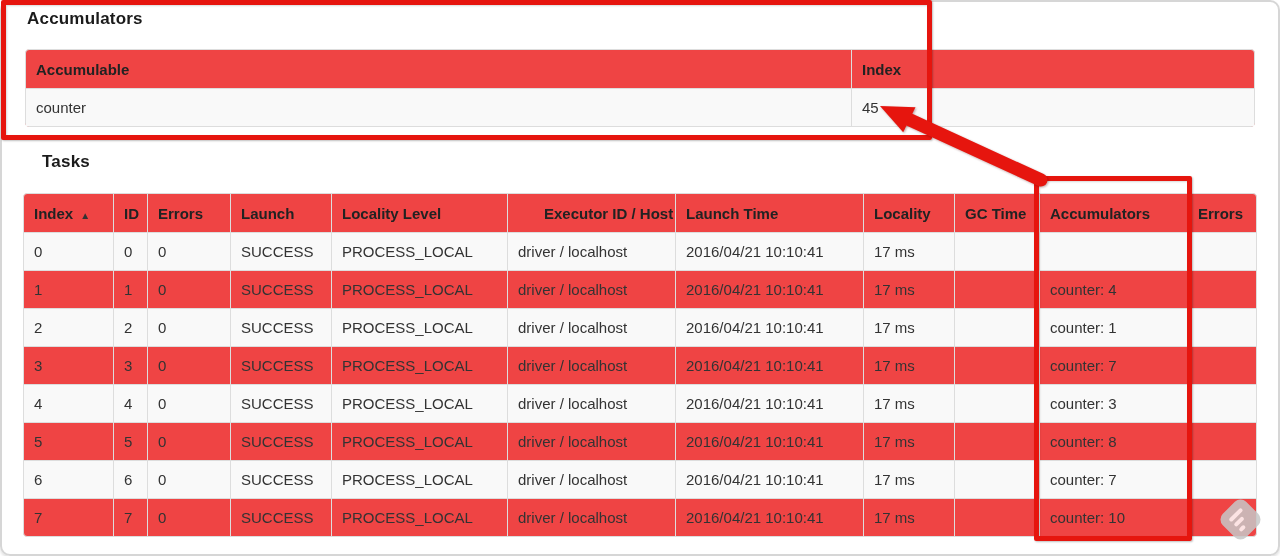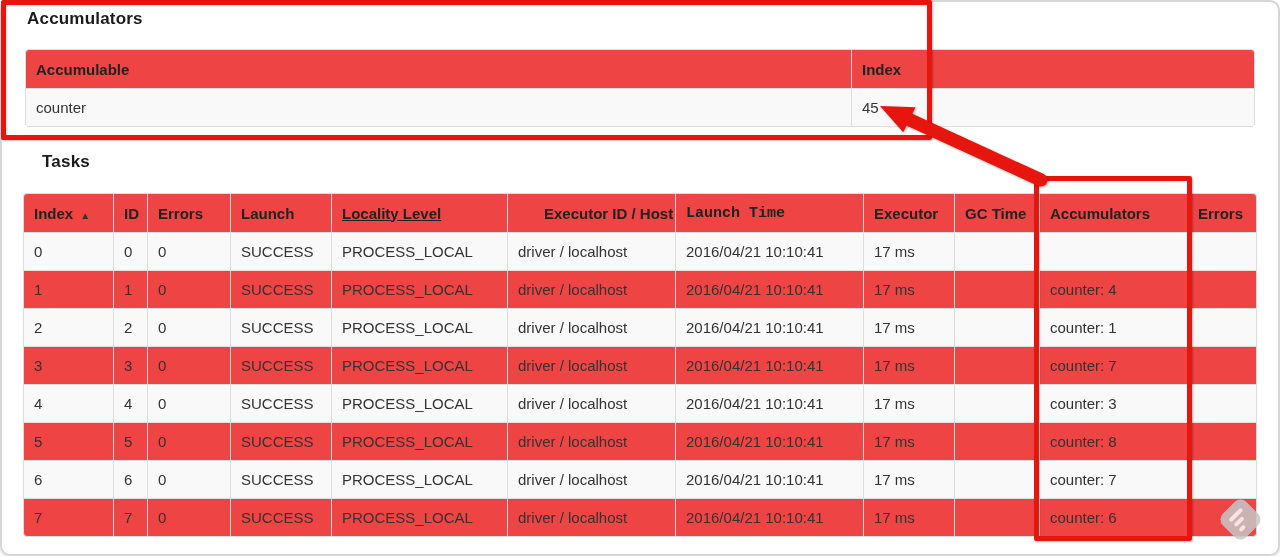--- a/index.html
+++ b/index.html
@@ -43,23 +43,23 @@
 
   #acc-table   { left: 25px; top: 49px;  width: 1228px; }
   #acc-table th:nth-child(1), #acc-table td:nth-child(1) { width: 825px; }
   #acc-table th:nth-child(2), #acc-table td:nth-child(2) { width: 403px; }
 
   #tasks-table { left: 23px; top: 193px; width: 1232px; }
   #tasks-table th:nth-child(1)  { width: 89px;  }
   #tasks-table th:nth-child(2)  { width: 34px;  }
   #tasks-table th:nth-child(3)  { width: 83px;  }
   #tasks-table th:nth-child(4)  { width: 101px; }
-  #tasks-table th:nth-child(5)  { width: 176px; text-decoration: underline; }
+  #tasks-table th:nth-child(5)  { width: 176px; }
   #tasks-table th:nth-child(6)  { width: 168px; padding-left: 36px; }
-  #tasks-table th:nth-child(7)  { width: 188px; font-family: Liberation Mono, monospace; }
+  #tasks-table th:nth-child(7)  { width: 188px; }
   #tasks-table th:nth-child(8)  { width: 91px;  }
   #tasks-table th:nth-child(9)  { width: 85px;  }
   #tasks-table th:nth-child(10) { width: 148px; }
   #tasks-table th:nth-child(11) { width: 69px;  }
 
   .sort-icon { font-size: 10px; margin-left: 7px; color: #333; }
 
   .anno-box {
     position: absolute;
     border: 5px solid #e6150e;
@@ -117,21 +117,21 @@
 <table class="ui-table" id="tasks-table">
   <thead>
     <tr>
         <th><span>Index</span><span class="sort-icon">▲</span></th>
         <th><span>ID</span></th>
         <th><span>Errors</span></th>
         <th><span>Launch</span></th>
         <th><span>Locality Level</span></th>
         <th><span>Executor ID / Host</span></th>
         <th><span>Launch Time</span></th>
-        <th><span>Executor</span></th>
+        <th><span>Locality</span></th>
         <th><span>GC Time</span></th>
         <th><span>Accumulators</span></th>
         <th><span>Errors</span></th>
       </tr>
   </thead>
   <tbody>
       <tr>
         <td>0</td>
         <td>0</td>
         <td>0</td>
@@ -225,21 +225,21 @@
       <tr>
         <td>7</td>
         <td>7</td>
         <td>0</td>
         <td>SUCCESS</td>
         <td>PROCESS_LOCAL</td>
         <td>driver / localhost</td>
         <td>2016/04/21 10:10:41</td>
         <td>17 ms</td>
         <td></td>
-        <td>counter: 6</td>
+        <td>counter: 10</td>
         <td></td>
       </tr>
     </tbody>
 </table>
 
 <div class="anno-box" id="anno-box-top"></div>
 
 <div class="anno-box" id="anno-box-column"></div>
 
 <svg id="anno-arrow" viewBox="0 0 1280 556" xmlns="http://www.w3.org/2000/svg">

